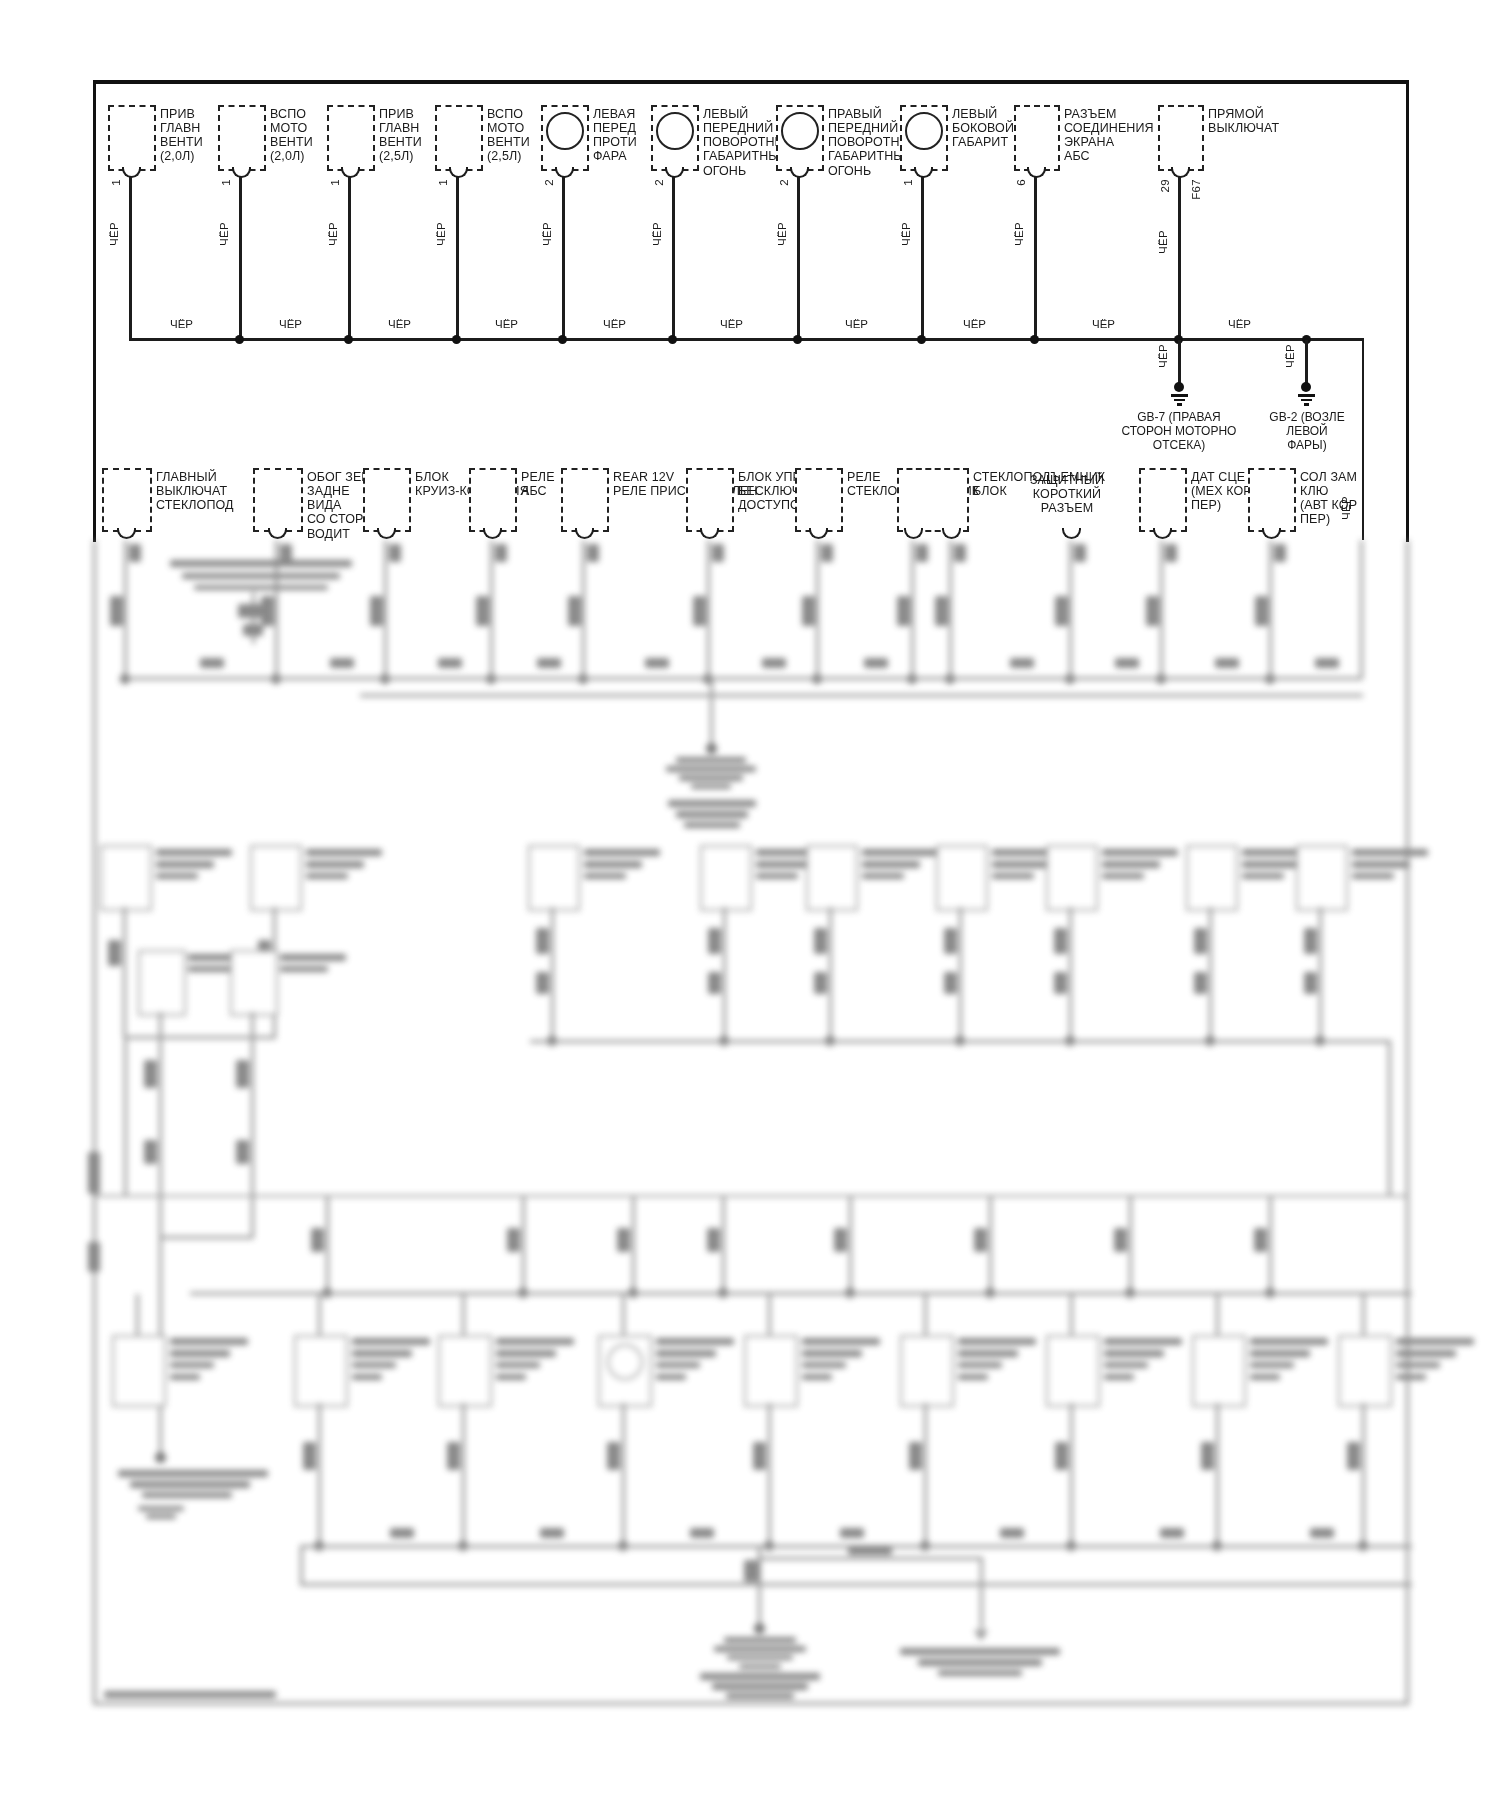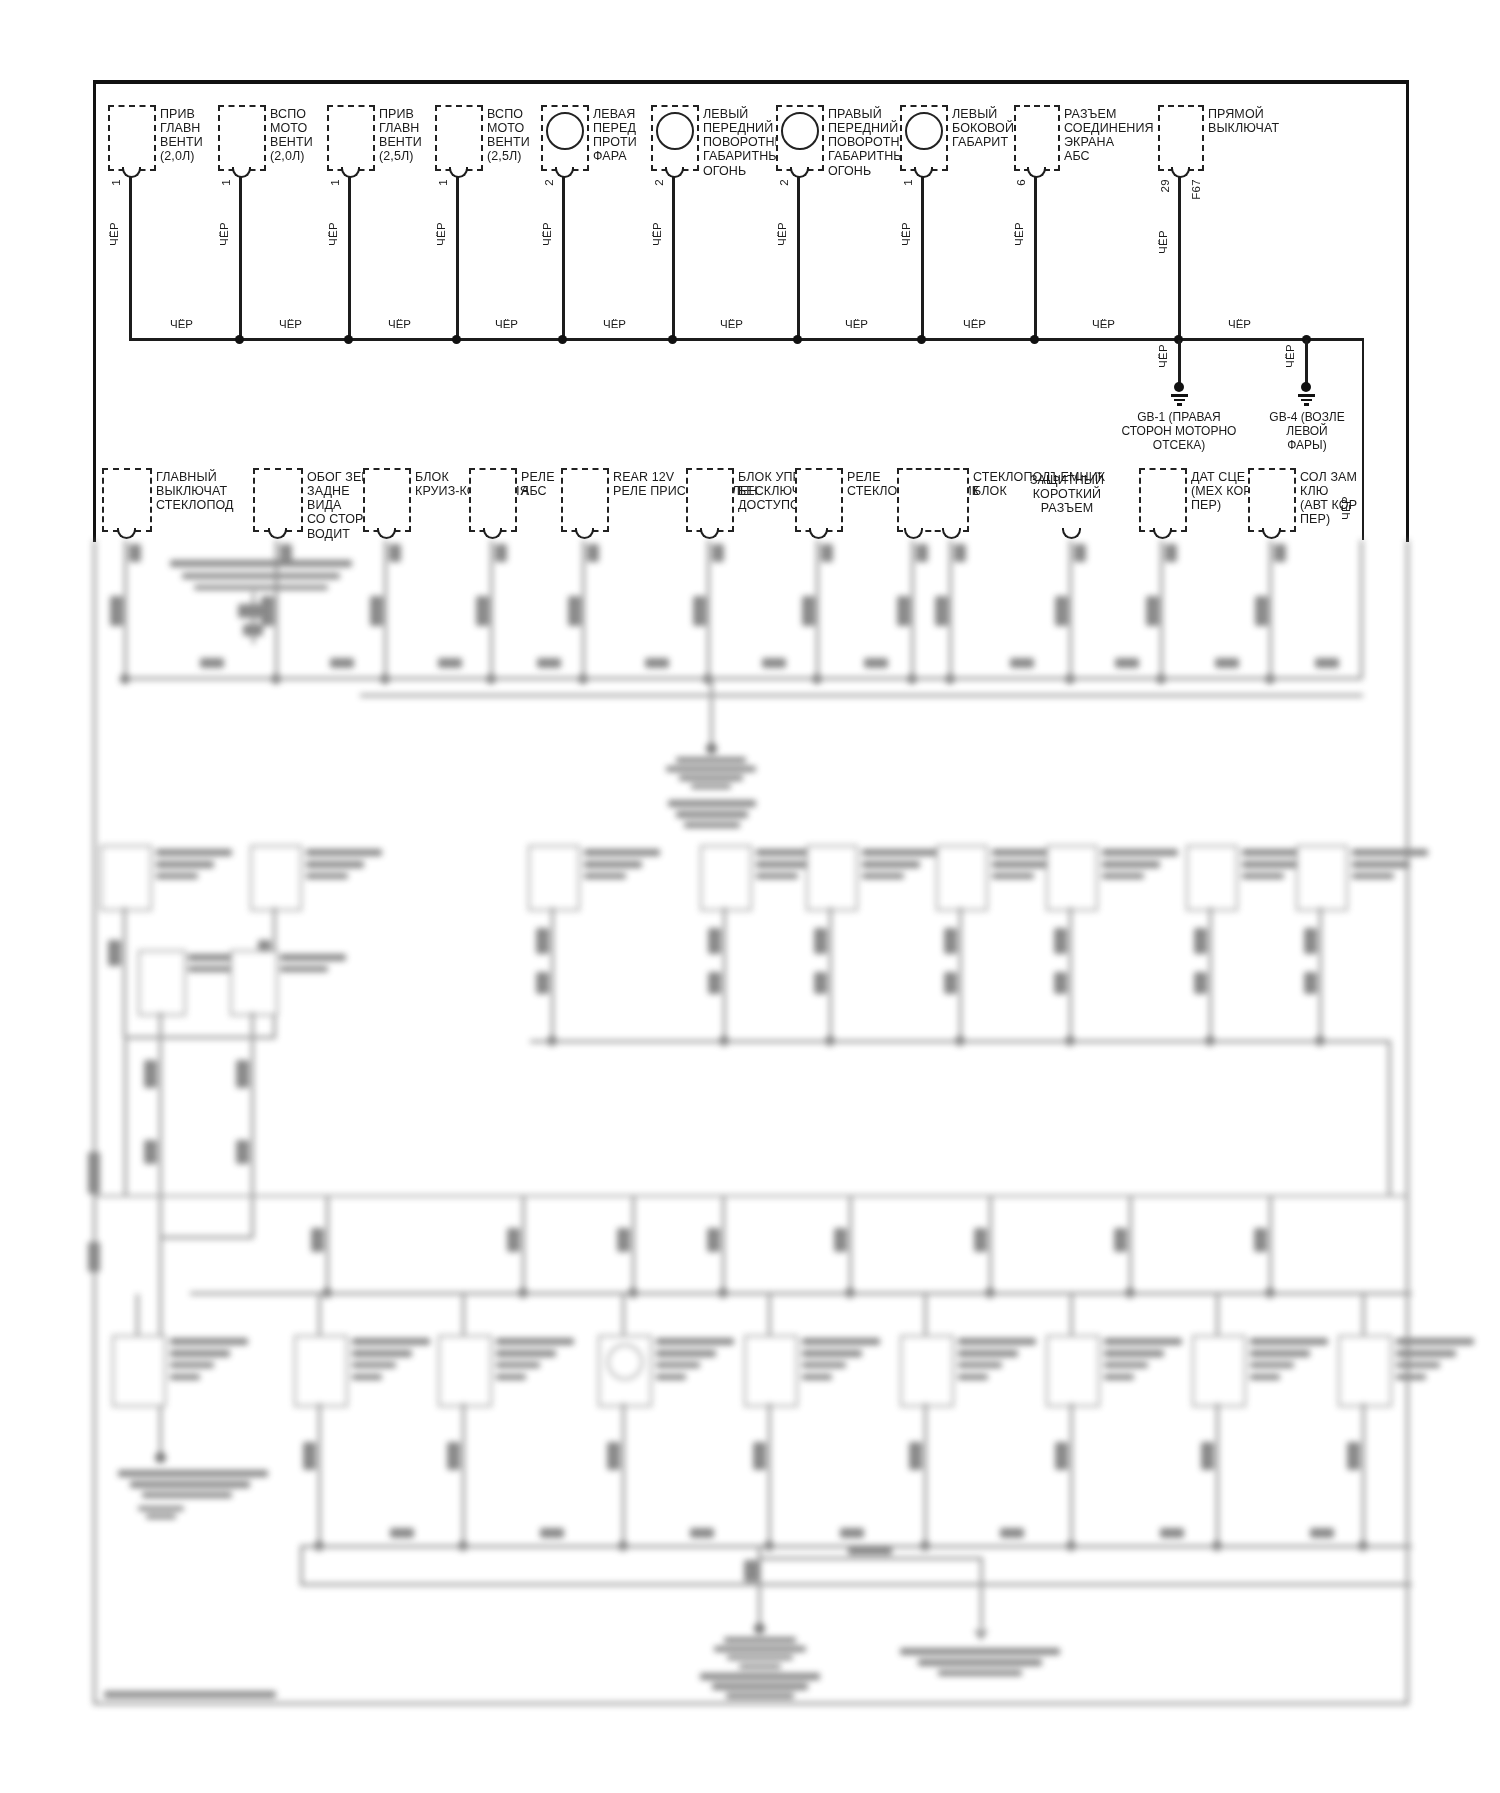--- a/index.html
+++ b/index.html
@@ -169,31 +169,31 @@
   <div class="htext" style="left:963px;top:318px;">ЧЁР</div>
   <div class="htext" style="left:1092px;top:318px;">ЧЁР</div>
   <div class="htext" style="left:1228px;top:318px;">ЧЁР</div>
 
   <div class="wire-v" style="left:1178px;top:340px;height:45px;"></div>
   <div class="vtext" style="left:1157px;top:344px;">ЧЁР</div>
   <div class="gdot" style="left:1174px;top:382px;"></div>
   <div class="gbar" style="left:1171px;top:394px;width:17px;height:2.5px;"></div>
   <div class="gbar" style="left:1174px;top:398.5px;width:11px;height:2.5px;"></div>
   <div class="gbar" style="left:1177px;top:403px;width:5px;height:2.5px;"></div>
-  <div class="gnd-label" style="left:1094px;top:410px;width:170px;">GB-1 (ПРАВАЯ
+  <div class="gnd-label" style="left:1094px;top:410px;width:170px;">GB-7 (ПРАВАЯ
 СТОРОН МОТОРНО
 ОТСЕКА)</div>
 
   <div class="wire-v" style="left:1305px;top:340px;height:45px;"></div>
   <div class="vtext" style="left:1284px;top:344px;">ЧЁР</div>
   <div class="gdot" style="left:1301px;top:382px;"></div>
   <div class="gbar" style="left:1298px;top:394px;width:17px;height:2.5px;"></div>
   <div class="gbar" style="left:1301px;top:398.5px;width:11px;height:2.5px;"></div>
   <div class="gbar" style="left:1304px;top:403px;width:5px;height:2.5px;"></div>
-  <div class="gnd-label" style="left:1247px;top:410px;width:120px;">GB-4 (ВОЗЛЕ
+  <div class="gnd-label" style="left:1247px;top:410px;width:120px;">GB-2 (ВОЗЛЕ
 ЛЕВОЙ
 ФАРЫ)</div>
 
   <div class="dash-box" style="left:102px;top:468px;width:46px;height:60px;"></div>
   <div class="comp-label" style="left:156px;top:470px;">ГЛАВНЫЙ
 ВЫКЛЮЧАТ
 СТЕКЛОПОД</div>
   <div class="cup" style="left:117px;top:528px;"></div>
 
   <div class="dash-box" style="left:253px;top:468px;width:46px;height:60px;"></div>

